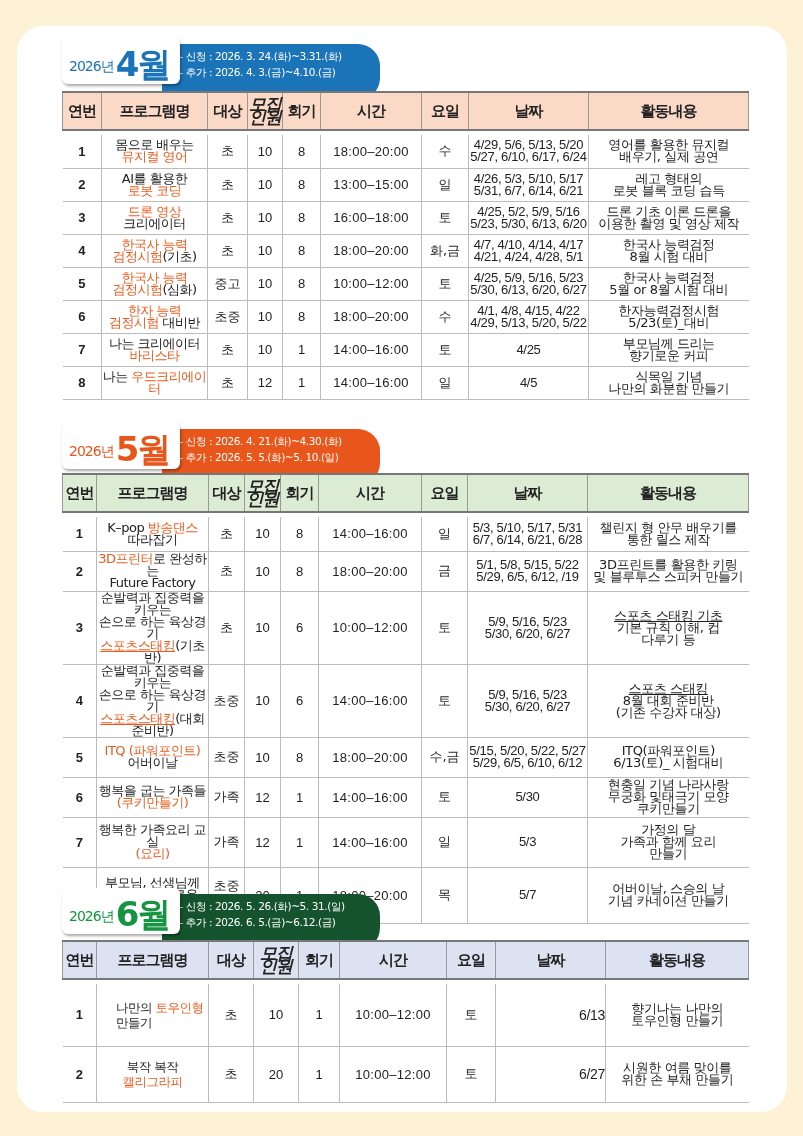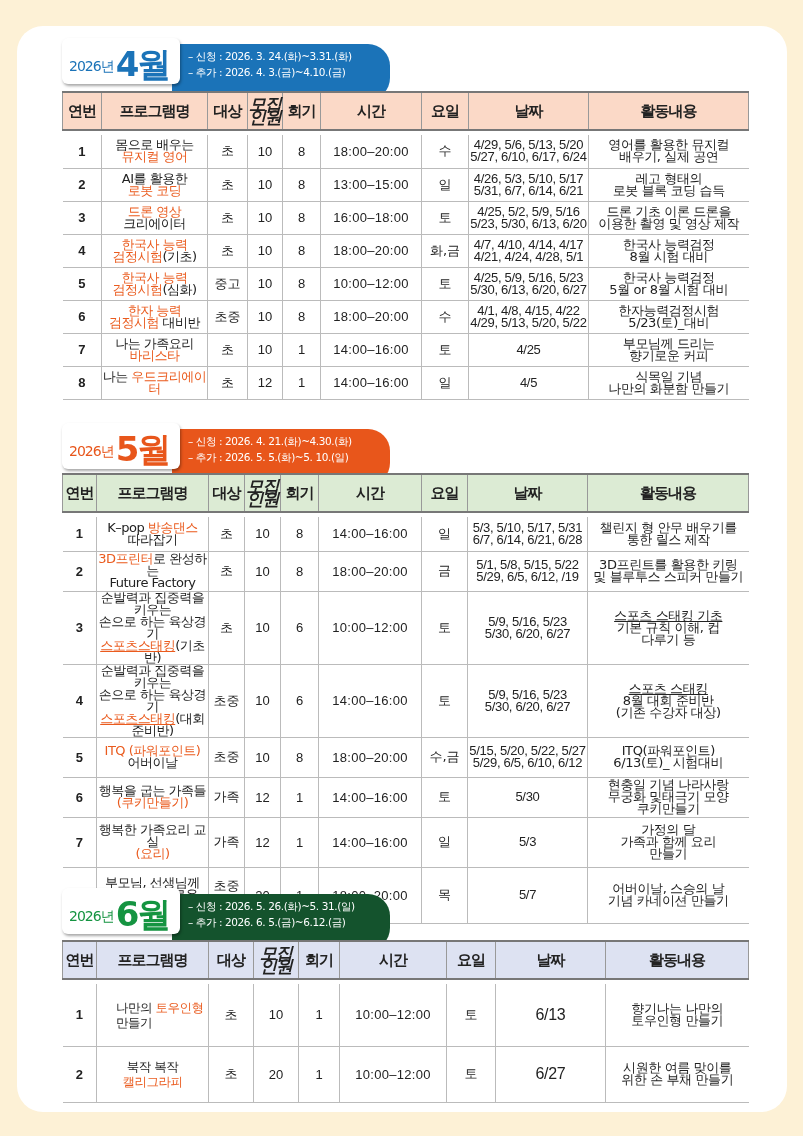--- a/index.html
+++ b/index.html
@@ -15,21 +15,21 @@
   }
   .month-header { position: absolute; left: 62px; height: 50px; }
   .month-tag {
     position: absolute; left: 0; top: 6px; width: 118px; height: 46px;
     background: #fff; border-radius: 6px; box-shadow: 1px 2px 3px rgba(0,0,0,0.35);
     z-index: 2; display: flex; align-items: flex-end; padding-left: 7px; box-sizing: border-box;
   }
   .month-year { font-size: 14px; letter-spacing: -1px; padding-bottom: 8px; }
   .month-num { font-size: 34px; font-weight: bold; line-height: 40px; letter-spacing: -2px; margin-left: 2px; }
   .month-bar {
-    position: absolute; left: 110px; top: 12px; width: 218px; height: 56px;
+    position: absolute; left: 100px; top: 12px; width: 218px; height: 56px;
     border-radius: 0 22px 22px 0; color: #fff; font-size: 10.5px; line-height: 16px;
     padding: 4px 0 0 16px; box-sizing: border-box; letter-spacing: -0.4px;
   }
   table.sched {
     position: absolute; left: 62px; width: 686px; border-collapse: collapse; table-layout: fixed;
   }
   table.sched th {
     font-size: 15px; font-weight: bold; color: #222; height: 36px; letter-spacing: -1px;
     border: 1px solid #999; border-top: 2px solid #777; border-bottom: 2px solid #777; padding: 0;
   }
@@ -57,21 +57,21 @@
   #apr-table th { background: #fbd9c7; }
   
   #may-hdr .month-year, #may-hdr .month-num { color: #e8561b; }
   #may-hdr .month-bar { background: #e8561b; }
   #may-table th { background: #dcebd4; }
   
   #jun-hdr .month-year, #jun-hdr .month-num { color: #159441; }
   #jun-hdr .month-bar { background: #14532d; }
   #jun-table th { background: #dde2f2; }
   #jun-table td.prog { font-size: 12.5px; line-height: 15px; }
-  #jun-table td.dates { font-size: 16px; }
+  #jun-table td.dates { font-size: 14px; text-align: right; }
 </style>
 </head>
 <body>
 
 <div class="page"></div>
 
 <div class="month-header" id="apr-hdr" style="top:32px;">
   <div class="month-tag">
     <span class="month-year">2026년</span>
     <span class="month-num">4월</span>
@@ -230,21 +230,21 @@
           <span class="line">4/29, 5/13, 5/20, 5/22</span>
         </td>
       <td class="act">
           <span class="line">한자능력검정시험</span>
           <span class="line">5/23(토)_대비</span>
         </td>
     </tr>
     <tr style="height:33px">
       <td class="no">7</td>
       <td class="prog">
-          <span class="line">나는 가족요리</span>
+          <span class="line">나는 크리에이터</span>
           <span class="line hl">바리스타</span>
         </td>
       <td>초</td>
       <td class="cnt">10</td>
       <td class="cnt">1</td>
       <td class="time">14:00–16:00</td>
       <td>토</td>
       <td class="dates">4/25</td>
       <td class="act">
           <span class="line">부모님께 드리는</span>

